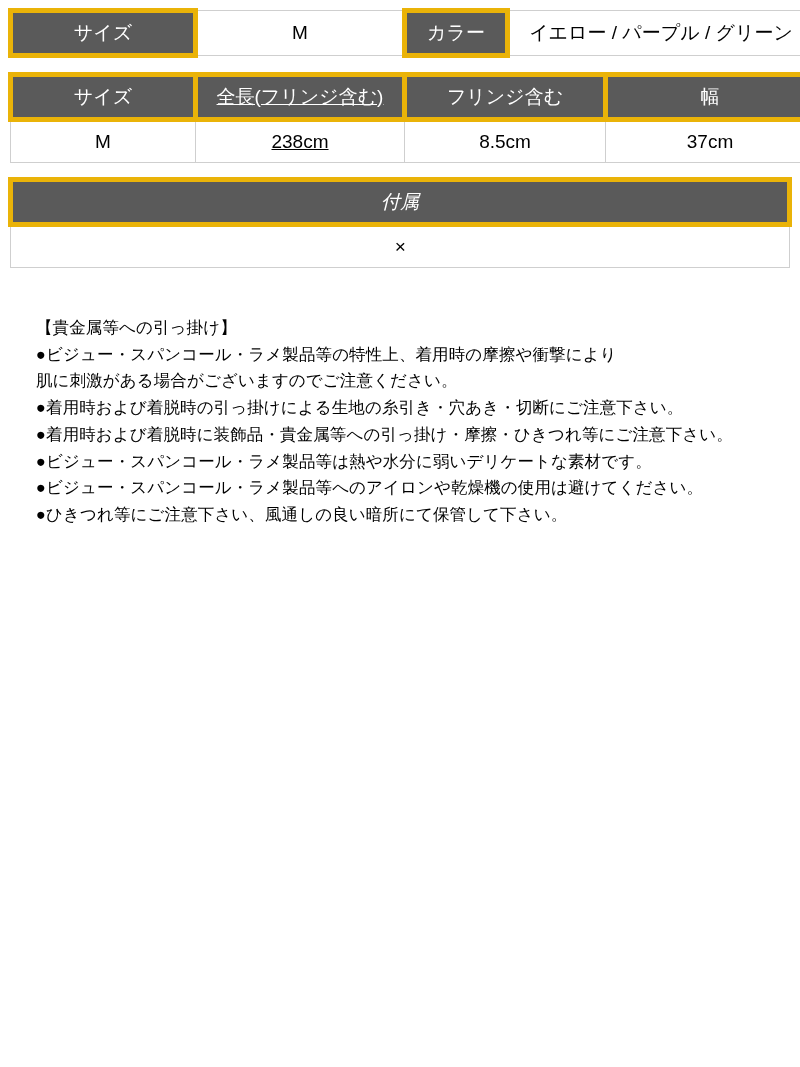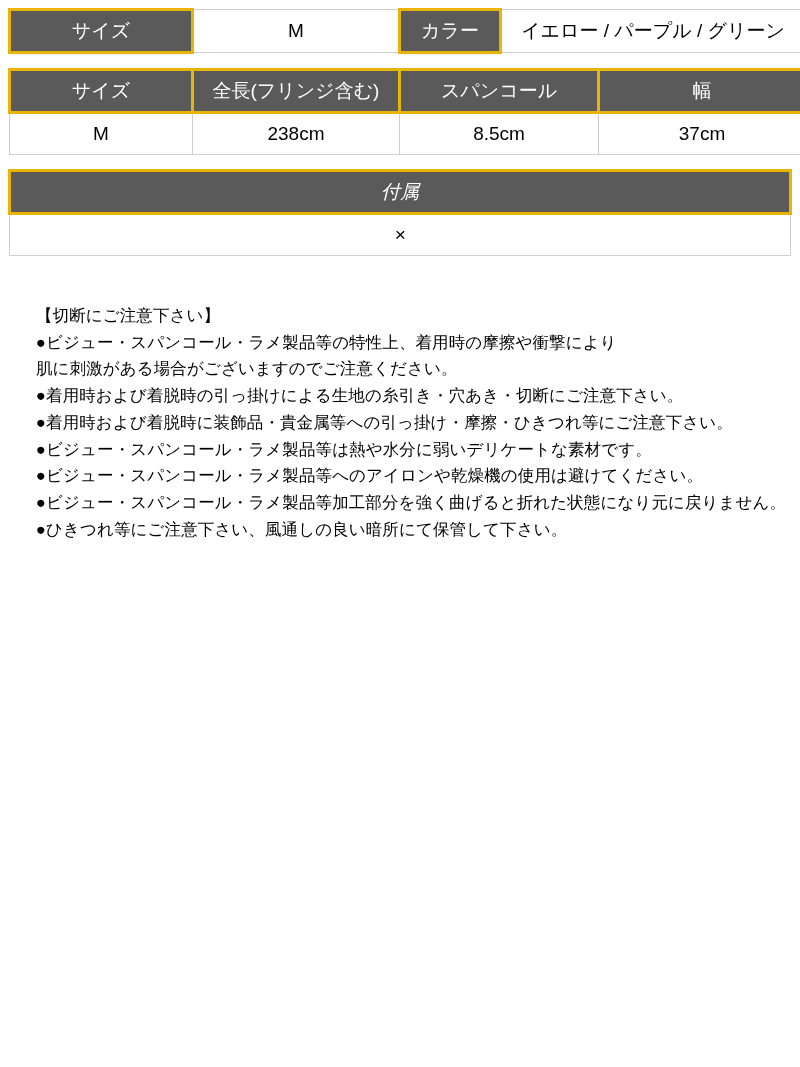--- a/index.html
+++ b/index.html
@@ -20,21 +20,21 @@
     position: relative;
     box-sizing: border-box;
     padding: 8px 8px 0 8px;
   }
   table.spec {
     border-collapse: collapse;
     width: 784px;
     table-layout: fixed;
   }
   table.spec td, table.spec th {
-    border: 3px solid #eab308;
+    border: 5px solid #eab308;
     text-align: center;
     vertical-align: middle;
     font-weight: normal;
     font-size: 19px;
     padding: 0;
     height: 40px;
   }
   .hdr {
     background: #5a5a5a;
     color: #ffffff;
@@ -51,21 +51,21 @@
   }
   
   .t1 .c1 { width: 180px; }
   .t1 .c2 { width: 204px; }
   .t1 .c3 { width: 98px; }
   .t1 .c4 { width: 302px; }
 
   
   .t2 td { height: 39px; }
   .t2 .c1 { width: 180px; }
-  .t2 .c2 { width: 204px; }
+  .t2 .c2 { width: 204px; text-decoration: underline; }
   .t2 .c3 { width: 196px; }
   .t2 .c4 { width: 204px; }
 
   
   .t3 td { height: 40px; font-style: italic; }
 
   .notes {
     margin-top: 46px;
     padding-left: 28px;
     font-size: 16.5px;
@@ -93,21 +93,21 @@
     </tbody>
   </table>
 
   <div class="tbl-gap"></div>
 
   <table class="spec t2">
     <tbody>
       <tr>
         <td class="hdr c1">サイズ</td>
         <td class="hdr c2">全長(フリンジ含む)</td>
-        <td class="hdr c3">スパンコール</td>
+        <td class="hdr c3">フリンジ含む</td>
         <td class="hdr c4">幅</td>
       </tr>
       <tr>
         <td class="val c1">M</td>
         <td class="val c2">238cm</td>
         <td class="val c3">8.5cm</td>
         <td class="val c4">37cm</td>
       </tr>
     </tbody>
   </table>
@@ -119,24 +119,23 @@
       <tr>
         <td class="hdr">付属</td>
       </tr>
       <tr>
         <td class="val">×</td>
       </tr>
     </tbody>
   </table>
 
   <div class="notes">
-    <div class="line">【切断にご注意下さい】</div>
+    <div class="line">【貴金属等への引っ掛け】</div>
     <div class="line">●ビジュー・スパンコール・ラメ製品等の特性上、着用時の摩擦や衝撃により</div>
     <div class="line">肌に刺激がある場合がございますのでご注意ください。</div>
     <div class="line">●着用時および着脱時の引っ掛けによる生地の糸引き・穴あき・切断にご注意下さい。</div>
     <div class="line">●着用時および着脱時に装飾品・貴金属等への引っ掛け・摩擦・ひきつれ等にご注意下さい。</div>
     <div class="line">●ビジュー・スパンコール・ラメ製品等は熱や水分に弱いデリケートな素材です。</div>
     <div class="line">●ビジュー・スパンコール・ラメ製品等へのアイロンや乾燥機の使用は避けてください。</div>
-    <div class="line">●ビジュー・スパンコール・ラメ製品等加工部分を強く曲げると折れた状態になり元に戻りません。</div>
     <div class="line">●ひきつれ等にご注意下さい、風通しの良い暗所にて保管して下さい。</div>
   </div>
 
 </div>
 
 </body></html>

